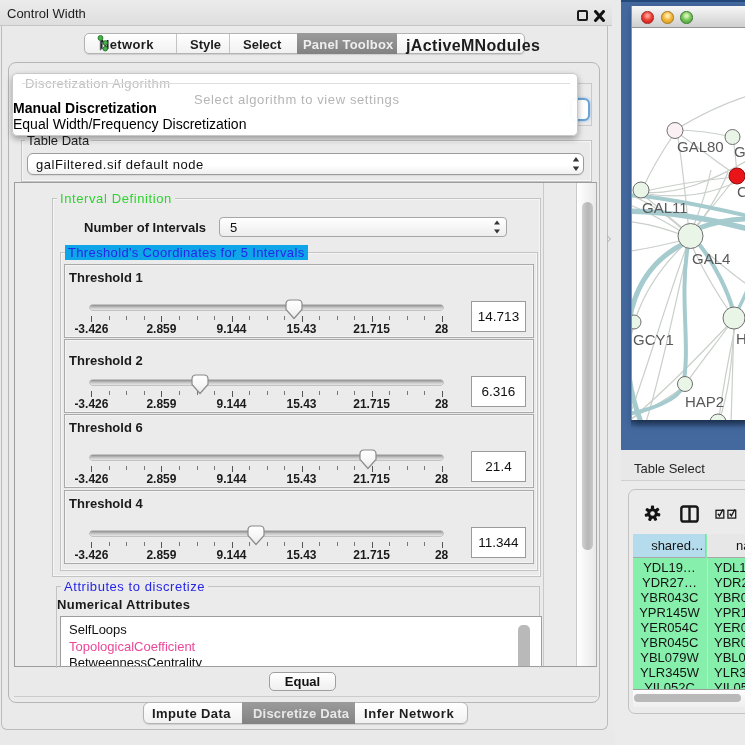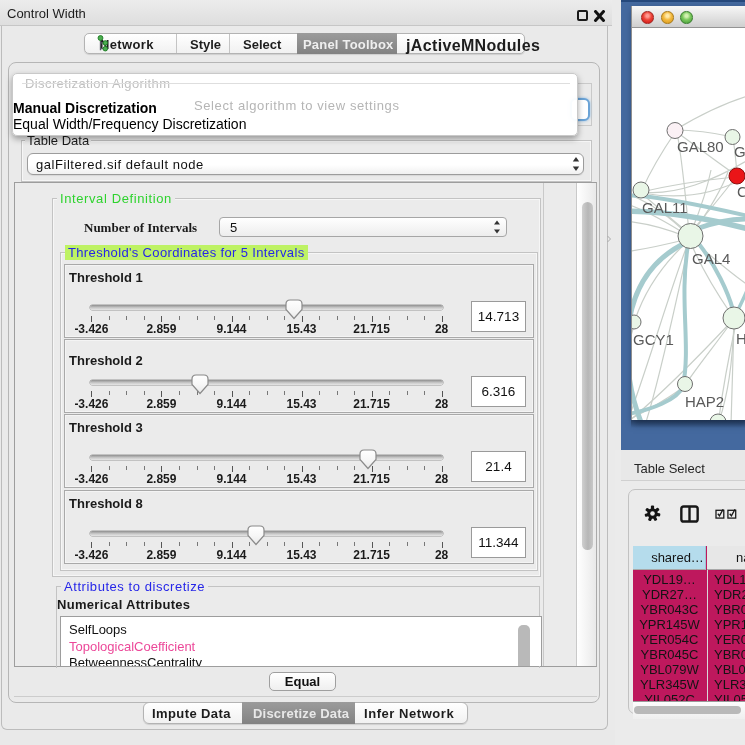--- a/index.html
+++ b/index.html
@@ -55,30 +55,30 @@
 <div class="abs" style="left:14px; top:182px; width:583px; height:485px; background:#ebebeb; border:1px solid #9d9d9d; border-right-color:#aaa;"></div>
 
 <div class="abs" style="left:576px; top:183px; width:20px; height:483px; background:linear-gradient(90deg,#ffffff,#f2f2f2 60%,#e9e9e9); border-left:1px solid #c9c9c9;"></div>
 <div class="abs" style="left:582px; top:202px; width:10.5px; height:348px; background:linear-gradient(90deg,#cfcfcf,#b6b6b6 55%,#c8c8c8); border-radius:6px;"></div>
 
 <div class="abs" style="left:543px; top:183px; width:1px; height:483px; background:#c9c9c9;"></div>
 
 <div class="abs" style="left:52px; top:198px; width:489px; height:379px; border:1px solid #c3c3c3; box-shadow:inset 0 0 0 1px #f6f6f6;"></div>
 <div class="abs" style="left:57px; top:191px; background:#ebebeb; padding:0 3px; font-size:13px; letter-spacing:0.6px; color:#2ed32e;">Interval Definition</div>
 
-<div class="abs" style="left:84px; top:220px; font-size:13px; font-weight:bold; color:#1a1a1a;font-family:Liberation Serif, serif;">Number of Intervals</div>
+<div class="abs" style="left:84px; top:220px; font-size:13px; font-weight:bold; color:#1a1a1a;">Number of Intervals</div>
 <div class="abs" style="left:219px; top:217px; width:288px; height:20px; background:linear-gradient(180deg,#ffffff,#ededed); border:1px solid #a6a6a6; border-radius:4px;"></div>
 <div class="abs" style="left:230px; top:220px; font-size:13px; color:#111;">5</div>
 <svg class="abs" style="left:492px; top:219px;" width="10" height="16" viewBox="0 0 10 16">
  <path d="M5 1.5 L8 5.4 L2 5.4 Z" fill="#333"></path>
  <path d="M5 14.5 L8 10.6 L2 10.6 Z" fill="#333"></path>
 </svg>
 
 <div class="abs" style="left:60px; top:252px; width:478px; height:319px; border:1px solid #c3c3c3; box-shadow:inset 0 0 0 1px #f6f6f6;"></div>
-<div class="abs" style="left:65px; top:245px; background:#bef264; padding:0 3px; font-size:13px; letter-spacing:0.35px; color:#2626e8;">Threshold's Coordinates for 5 Intervals</div>
+<div class="abs" style="left:65px; top:245px; background:#0ea5e9; padding:0 3px; font-size:13px; letter-spacing:0.35px; color:#2626e8;">Threshold's Coordinates for 5 Intervals</div>
 
 <div id="thresholds">
     <div class="abs" style="left:64px; top:264px; width:470px; height:74px; border:1px solid #a9a9a9; box-shadow:inset 0 0 0 1px #f4f4f4;"></div>
     <div class="abs" style="left:69px; top:270px; font-size:13px; font-weight:bold; color:#1a1a1a;">Threshold 1</div>
     <div class="abs" style="left:90px; top:305px; width:353px; height:5px; border-radius:2.5px; background:linear-gradient(180deg,#8f8f8f,#c9c9c9 55%,#e6e6e6); box-shadow:0 0 0 0.5px #9a9a9a;"></div>
     <div class="abs" style="left:91.4px; top:316px; width:1px; height:6px; background:#555;"></div>
     <div class="abs" style="left:108.9px; top:316px; width:1px; height:3.5px; background:#777;"></div>
     <div class="abs" style="left:126.4px; top:316px; width:1px; height:3.5px; background:#777;"></div>
     <div class="abs" style="left:143.9px; top:316px; width:1px; height:3.5px; background:#777;"></div>
     <div class="abs" style="left:66.4px; top:322px; width:50px; text-align:center; font-size:12px; font-weight:bold; color:#1a1a1a;">-3.426</div>
@@ -150,21 +150,21 @@
         <linearGradient id="thg1" x1="0" y1="0" x2="0" y2="1">
           <stop offset="0" stop-color="#ffffff"></stop>
           <stop offset="0.5" stop-color="#f7f7f7"></stop>
           <stop offset="1" stop-color="#e9e9e9"></stop>
         </linearGradient>
       </defs>
       <path d="M1 5 Q1 1 5 1 L13 1 Q17 1 17 5 L17 10.5 L9 19.5 L1 10.5 Z" fill="url(#thg1)" stroke="#8a8a8a" stroke-width="1.2"></path>
     </svg>
     <div class="abs" style="left:471px; top:376px; width:55px; height:31px; background:#fff; border:1px solid #9a9a9a; text-align:center; line-height:29px; font-size:13.5px; color:#111;">6.316</div>
     <div class="abs" style="left:64px; top:414px; width:470px; height:74px; border:1px solid #a9a9a9; box-shadow:inset 0 0 0 1px #f4f4f4;"></div>
-    <div class="abs" style="left:69px; top:420px; font-size:13px; font-weight:bold; color:#1a1a1a;">Threshold 3</div>
+    <div class="abs" style="left:69px; top:420px; font-size:13px; font-weight:bold; color:#1a1a1a;">Threshold 6</div>
     <div class="abs" style="left:90px; top:455px; width:353px; height:5px; border-radius:2.5px; background:linear-gradient(180deg,#8f8f8f,#c9c9c9 55%,#e6e6e6); box-shadow:0 0 0 0.5px #9a9a9a;"></div>
     <div class="abs" style="left:91.4px; top:466px; width:1px; height:6px; background:#555;"></div>
     <div class="abs" style="left:108.9px; top:466px; width:1px; height:3.5px; background:#777;"></div>
     <div class="abs" style="left:126.4px; top:466px; width:1px; height:3.5px; background:#777;"></div>
     <div class="abs" style="left:143.9px; top:466px; width:1px; height:3.5px; background:#777;"></div>
     <div class="abs" style="left:66.4px; top:472px; width:50px; text-align:center; font-size:12px; font-weight:bold; color:#1a1a1a;">-3.426</div>
     <div class="abs" style="left:161.4px; top:466px; width:1px; height:6px; background:#555;"></div>
     <div class="abs" style="left:178.9px; top:466px; width:1px; height:3.5px; background:#777;"></div>
     <div class="abs" style="left:196.5px; top:466px; width:1px; height:3.5px; background:#777;"></div>
     <div class="abs" style="left:214.0px; top:466px; width:1px; height:3.5px; background:#777;"></div>
@@ -191,21 +191,21 @@
         <linearGradient id="thg2" x1="0" y1="0" x2="0" y2="1">
           <stop offset="0" stop-color="#ffffff"></stop>
           <stop offset="0.5" stop-color="#f7f7f7"></stop>
           <stop offset="1" stop-color="#e9e9e9"></stop>
         </linearGradient>
       </defs>
       <path d="M1 5 Q1 1 5 1 L13 1 Q17 1 17 5 L17 10.5 L9 19.5 L1 10.5 Z" fill="url(#thg2)" stroke="#8a8a8a" stroke-width="1.2"></path>
     </svg>
     <div class="abs" style="left:471px; top:451px; width:55px; height:31px; background:#fff; border:1px solid #9a9a9a; text-align:center; line-height:29px; font-size:13.5px; color:#111;">21.4</div>
     <div class="abs" style="left:64px; top:490px; width:470px; height:74px; border:1px solid #a9a9a9; box-shadow:inset 0 0 0 1px #f4f4f4;"></div>
-    <div class="abs" style="left:69px; top:496px; font-size:13px; font-weight:bold; color:#1a1a1a;">Threshold 8</div>
+    <div class="abs" style="left:69px; top:496px; font-size:13px; font-weight:bold; color:#1a1a1a;">Threshold 4</div>
     <div class="abs" style="left:90px; top:531px; width:353px; height:5px; border-radius:2.5px; background:linear-gradient(180deg,#8f8f8f,#c9c9c9 55%,#e6e6e6); box-shadow:0 0 0 0.5px #9a9a9a;"></div>
     <div class="abs" style="left:91.4px; top:542px; width:1px; height:6px; background:#555;"></div>
     <div class="abs" style="left:108.9px; top:542px; width:1px; height:3.5px; background:#777;"></div>
     <div class="abs" style="left:126.4px; top:542px; width:1px; height:3.5px; background:#777;"></div>
     <div class="abs" style="left:143.9px; top:542px; width:1px; height:3.5px; background:#777;"></div>
     <div class="abs" style="left:66.4px; top:548px; width:50px; text-align:center; font-size:12px; font-weight:bold; color:#1a1a1a;">-3.426</div>
     <div class="abs" style="left:161.4px; top:542px; width:1px; height:6px; background:#555;"></div>
     <div class="abs" style="left:178.9px; top:542px; width:1px; height:3.5px; background:#777;"></div>
     <div class="abs" style="left:196.5px; top:542px; width:1px; height:3.5px; background:#777;"></div>
     <div class="abs" style="left:214.0px; top:542px; width:1px; height:3.5px; background:#777;"></div>
@@ -264,21 +264,21 @@
 <div class="abs" style="left:0; top:730px; width:620px; height:15px; background:#e9e9e9;"></div>
 <div class="abs" style="left:1px; top:26px; width:607px; height:704px; border:1.5px solid #bcbcbc; border-top:none; border-radius:0 0 6px 6px;"></div>
 
 <svg class="abs" style="left:606px; top:235px;" width="6" height="8" viewBox="0 0 6 8">
     <path d="M1.5 1 L4.5 4 L1.5 7" stroke="#aaaaaa" stroke-width="1" fill="none"></path>
   </svg>
 
 <div class="abs" style="left:12px; top:73px; width:566px; height:63px; background:rgba(255,255,255,0.96); border:1px solid #c9c9c9; border-radius:5px; box-shadow:0 3px 6px rgba(0,0,0,0.35); z-index:40;"></div>
 <div class="abs" style="left:25px; top:76px; font-size:13px; letter-spacing:0.4px; color:#c0c0c0; z-index:41;">Discretization Algorithm</div>
 <div class="abs" style="left:22px; top:82.5px; width:548px; height:1px; background:#dedede; z-index:42;"></div>
-<div class="abs" style="left:194px; top:98px; font-size:13px; letter-spacing:0.6px; color:#b5b5b5; z-index:41;">Select algorithm to view settings</div>
+<div class="abs" style="left:194px; top:92px; font-size:13px; letter-spacing:0.6px; color:#b5b5b5; z-index:41;">Select algorithm to view settings</div>
 <div class="abs" style="left:13px; top:100px; font-size:14px; font-weight:bold; color:#000; z-index:41;">Manual Discretization</div>
 <div class="abs" style="left:13px; top:116px; font-size:14px; color:#000; z-index:41;">Equal Width/Frequency Discretization</div>
 
 <div class="abs" style="left:621px; top:0; width:124px; height:450px; background:#416aa6; "></div>
 <div class="abs" id="bluedesk" style="left:621px; top:0; width:124px; height:450px; background:#44699f;"></div>
 <div class="abs" style="left:621px; top:0; width:124px; height:2px; background:#26497c;"></div>
 
 <div class="abs" style="left:631px; top:6px; width:114px; height:414px; background:#fff; border-left:1px solid #8f8f8f; box-shadow:2px 4px 7px rgba(10,25,50,0.55);"></div>
 <div class="abs" style="left:632px; top:6px; width:113px; height:22px; background:linear-gradient(180deg,#f7f7f7,#cfcfcf); border-bottom:1px solid #949494;"></div>
 <div class="abs" style="left:641px; top:11px; width:12.5px; height:12.5px; border-radius:50%; background:radial-gradient(circle at 50% 35%, #ff9890 15%, #ec4438 45%, #d41c18 85%); border:0.5px solid #a02622;"></div>
@@ -388,21 +388,21 @@
  <rect x="1.2" y="1.2" width="13.6" height="12.6" rx="2" fill="none" stroke="#181818" stroke-width="2"></rect>
  <line x1="8" y1="1" x2="8" y2="14" stroke="#181818" stroke-width="2"></line>
 </svg>
 <svg class="abs" style="left:715px; top:508px;" width="24" height="11" viewBox="0 0 26 12">
  <rect x="1" y="2.5" width="8.5" height="8.5" fill="none" stroke="#181818" stroke-width="1.4"></rect>
  <path d="M3 6.3 L4.8 8.6 L8.8 1.4" stroke="#181818" stroke-width="1.5" fill="none"></path>
  <rect x="14" y="2.5" width="8.5" height="8.5" fill="none" stroke="#181818" stroke-width="1.4"></rect>
  <path d="M16 6.3 L17.8 8.6 L21.8 1.4" stroke="#181818" stroke-width="1.5" fill="none"></path>
 </svg>
 
-<div class="abs" style="left:633px; top:534px; width:112px; height:173px; background:#be185d; overflow:hidden;margin-top:12px;">
+<div class="abs" style="left:633px; top:534px; width:112px; height:173px; background:#86efac; overflow:hidden;">
   <div style="position:absolute; left:0; top:0; width:73px; height:24px; background:#b5dcec; border-right:1px solid #9fc3d4; border-bottom:1px solid #a8a8a8; text-align:center; font-size:13px; color:#141414; line-height:24px; padding-left:17px;">shared…</div>
   <div style="position:absolute; left:74px; top:0; width:60px; height:24px; background:#e7e7e7; border-bottom:1px solid #a8a8a8; font-size:13px; color:#141414; line-height:24px; padding-left:29px;">na</div>
   <div style="position:absolute; left:73.5px; top:24px; width:1px; height:149px; background:#d8d8d8;"></div>
   <div id="tablerows">
       <div style="position:absolute; left:0; top:26px; width:73px; text-align:center; font-size:13px; color:#141414;">YDL19…</div>
       <div style="position:absolute; left:81px; top:26px; width:80px; font-size:13px; color:#141414;">YDL194W</div>
       <div style="position:absolute; left:0; top:41px; width:73px; text-align:center; font-size:13px; color:#141414;">YDR27…</div>
       <div style="position:absolute; left:81px; top:41px; width:80px; font-size:13px; color:#141414;">YDR277C</div>
       <div style="position:absolute; left:0; top:56px; width:73px; text-align:center; font-size:13px; color:#141414;">YBR043C</div>
       <div style="position:absolute; left:81px; top:56px; width:80px; font-size:13px; color:#141414;">YBR043C</div>

